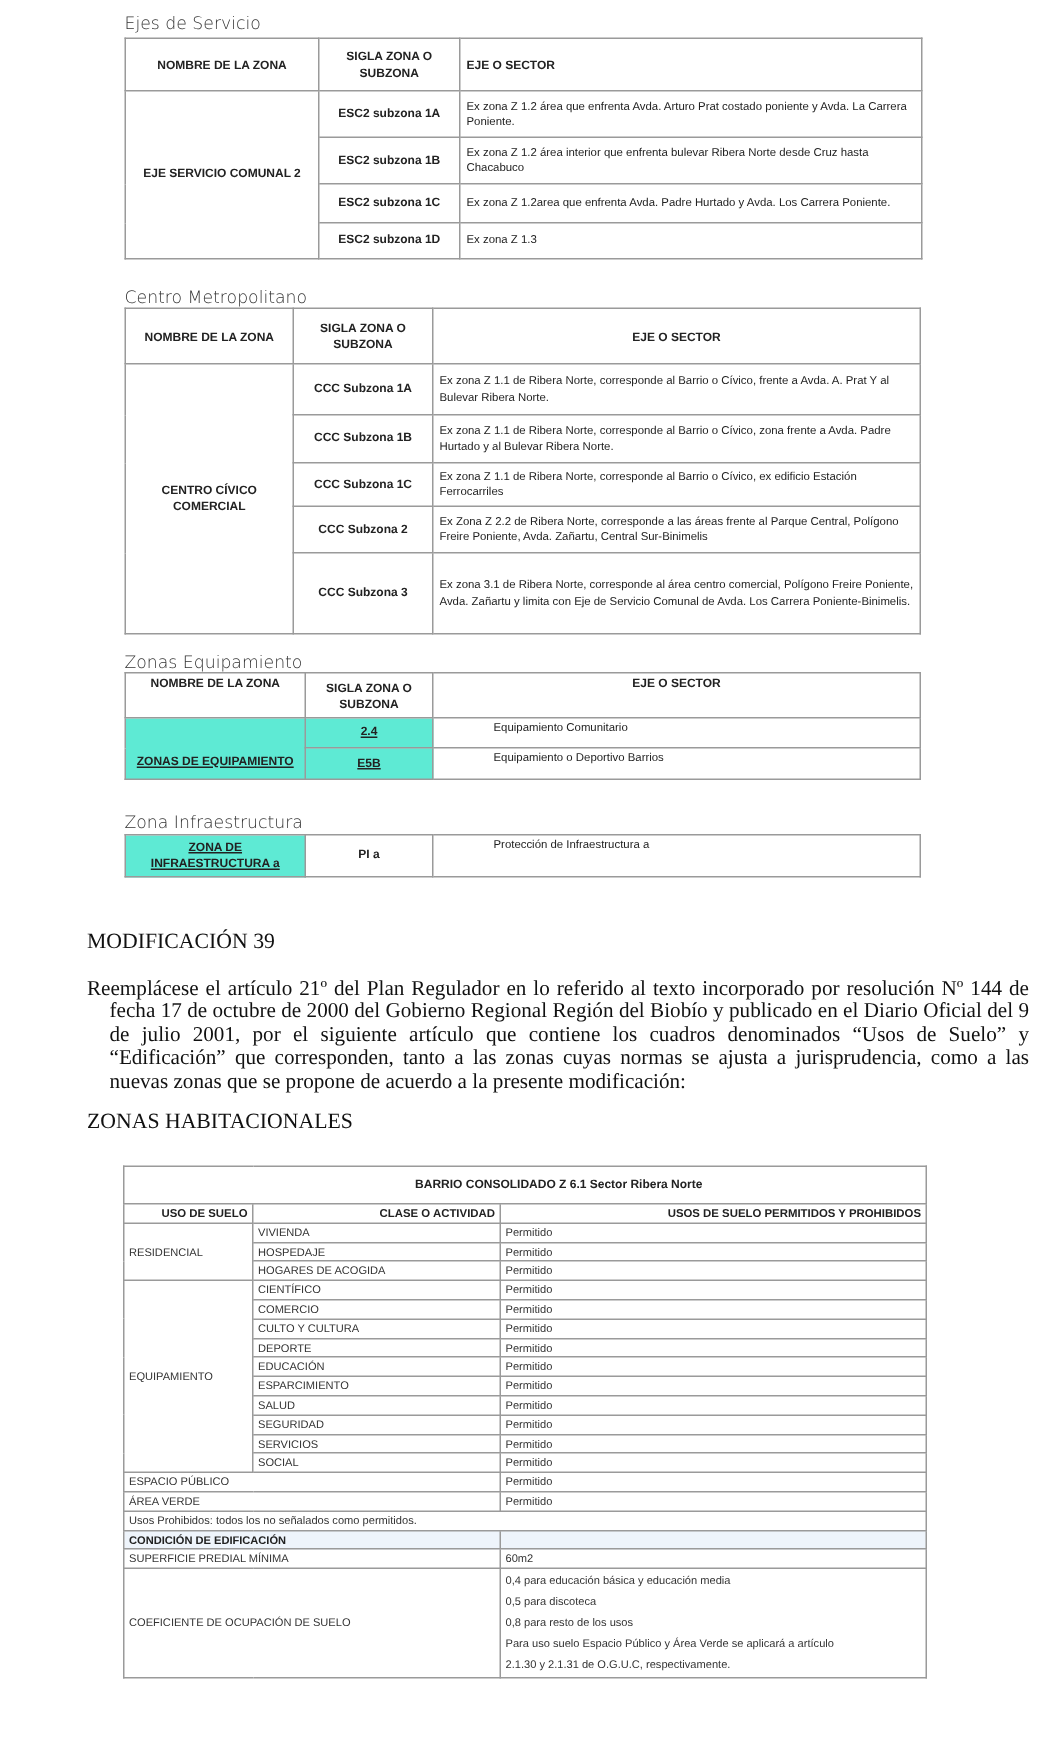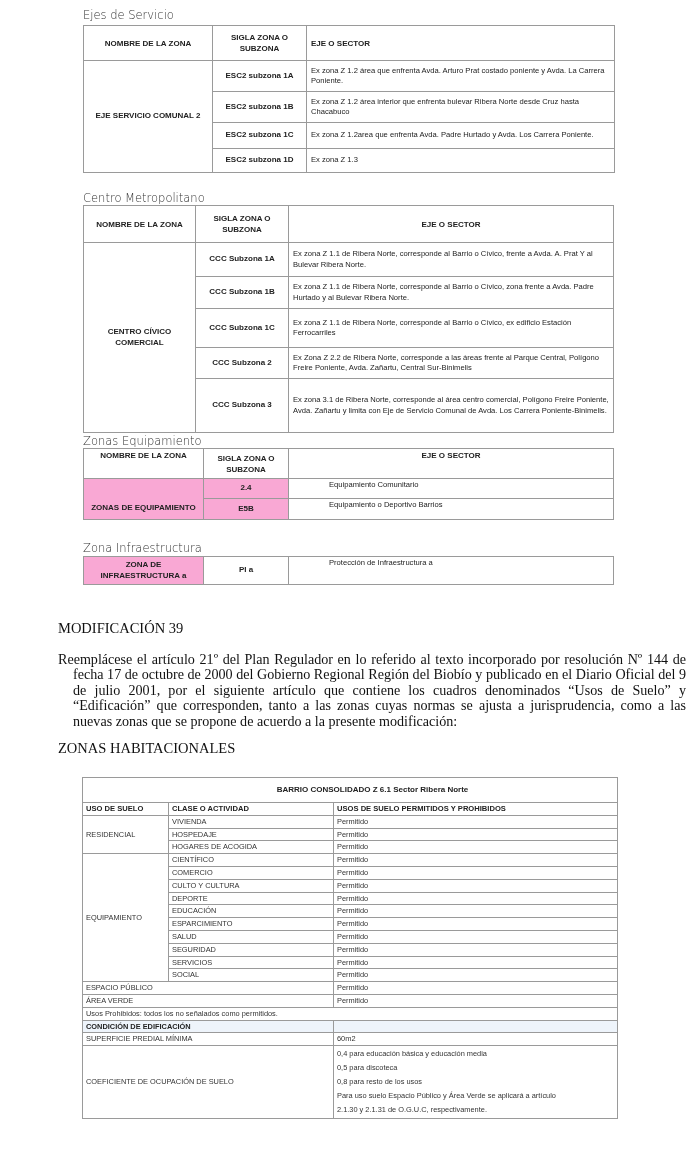--- a/index.html
+++ b/index.html
@@ -8,27 +8,27 @@
   table { position:absolute; border-collapse:collapse; font-family:"Liberation Sans", sans-serif; color:#222; table-layout:fixed; }
   td, th { border:1px solid #9a9a9a; padding:1px 4px; vertical-align:middle; }
   th { font-weight:bold; font-size:8px; text-align:center; line-height:11px; }
   td { font-size:7.6px; line-height:10.5px; }
   td.b { font-weight:bold; text-align:center; font-size:8px; }
   td.c { text-align:left;padding-left:40px; }
   .t1 { left:83px; top:25px; width:531px; }
   .t2 { left:83px; top:205px; width:530px; border:1.3px solid #555; }
   .t3 { left:83px; top:448px; width:530px; }
   .t4 { left:83px; top:556px; width:530px; }
-  .tint { background:#f9a8d4; }
+  .tint { background:#5eead4;text-decoration:underline; }
   .body-text { position:absolute; left:58px; width:628px; font-family:"Liberation Serif", serif; font-size:14.1px; line-height:15.6px; color:#111; text-align:justify; }
   .heading { position:absolute; font-family:"Liberation Serif", serif; font-size:14.5px; color:#111; }
   .t5 { left:82px; top:777px; width:535px; }
   .t5 td { font-size:7.4px; line-height:9.8px; padding:1px 3px; color:#333; }
   .t5 .title-row td { font-weight:bold; text-align:center; font-size:8px; height:22px; color:#222;padding-left:48px; }
-  .t5 .hdr td { font-weight:bold; text-align:left; font-size:7.6px; color:#222; }
+  .t5 .hdr td { font-weight:bold; text-align:right; font-size:7.6px; color:#222; }
   .t5 .cond td { background:#eef4fb; font-weight:bold; color:#222; }
 </style>
 </head>
 <body>
 
 <div class="sec-title" style="top:8px;">Ejes de Servicio</div>
 <table class="t1">
   <colgroup>
       <col style="width:129px">
       <col style="width:94px">
@@ -75,21 +75,21 @@
   </tr>
   <tr style="height:34px">
     <td class="b" rowspan="5">CENTRO CÍVICO COMERCIAL</td>
     <td class="b">CCC Subzona 1A</td>
     <td>Ex zona Z 1.1 de Ribera Norte, corresponde al Barrio o Cívico, frente a Avda. A. Prat Y al Bulevar Ribera Norte.</td>
   </tr>
   <tr style="height:32px">
     <td class="b">CCC Subzona 1B</td>
     <td>Ex zona Z 1.1 de Ribera Norte, corresponde al Barrio o Cívico, zona frente a Avda. Padre Hurtado y al Bulevar Ribera Norte.</td>
   </tr>
-  <tr style="height:39px">
+  <tr style="height:29px">
     <td class="b">CCC Subzona 1C</td>
     <td>Ex zona Z 1.1 de Ribera Norte, corresponde al Barrio o Cívico, ex edificio Estación Ferrocarriles</td>
   </tr>
   <tr style="height:31px">
     <td class="b">CCC Subzona 2</td>
     <td>Ex Zona Z 2.2 de Ribera Norte, corresponde a las áreas frente al Parque Central, Polígono Freire Poniente, Avda. Zañartu, Central Sur-Binimelis</td>
   </tr>
   <tr style="height:54px">
     <td class="b">CCC Subzona 3</td>
     <td>Ex zona 3.1 de Ribera Norte, corresponde al área centro comercial, Polígono Freire Poniente, Avda. Zañartu y limita con Eje de Servicio Comunal de Avda. Los Carrera Poniente-Binimelis.</td>

